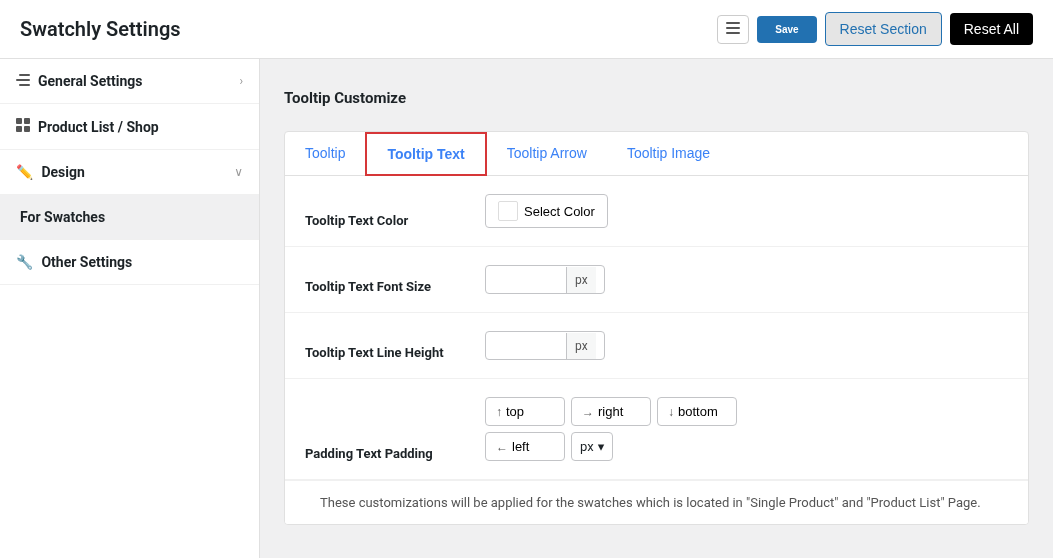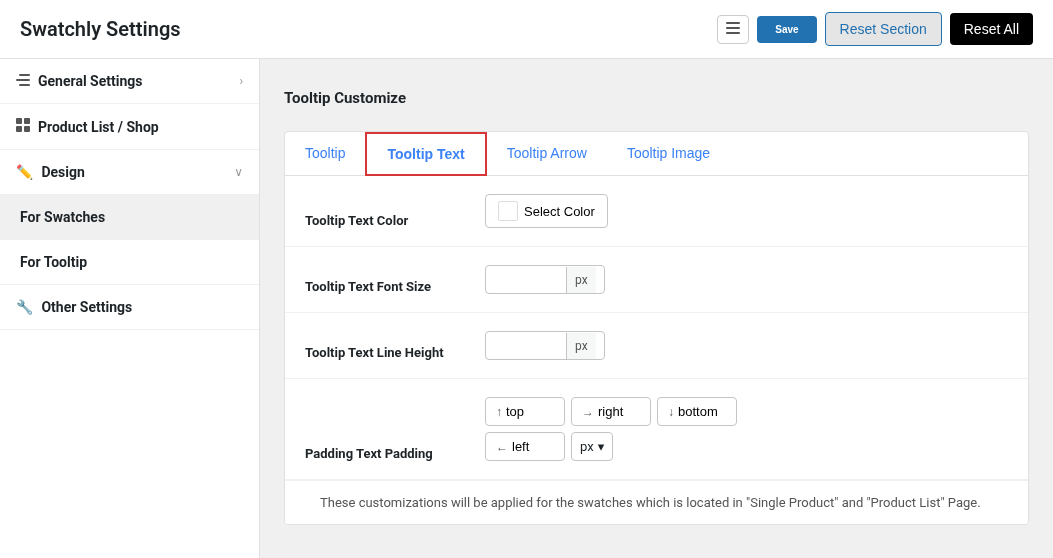--- a/index.html
+++ b/index.html
@@ -130,25 +130,20 @@
         </div>
         <span class="chevron">∨</span>
       </div>
 
       <div class="sidebar-item sub active">
         <div class="item-left">
           <span>For Swatches</span>
         </div>
       </div>
 
-      <div class="sidebar-item sub">
-        <div class="item-left">
-          <span>For Tooltip</span>
-        </div>
-      </div>
 
       <div class="sidebar-item">
         <div class="item-left">
           <span>🔧</span>
           <span>Other Settings</span>
         </div>
       </div>
     </div>
 
     <div class="content">

